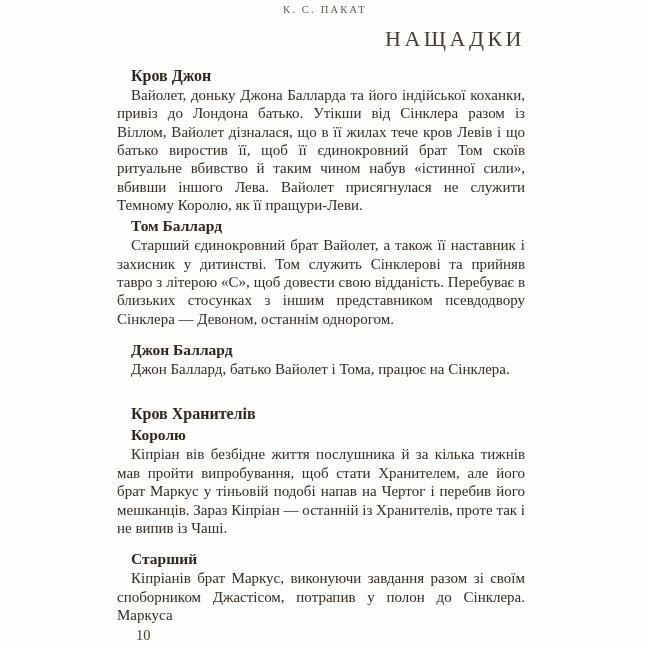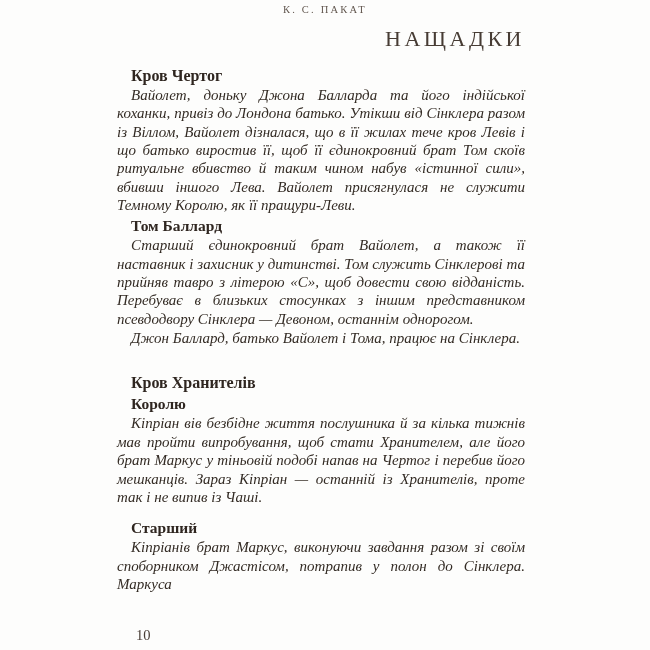--- a/index.html
+++ b/index.html
@@ -52,21 +52,20 @@
     color: #2f2620;
   }
   .section h3:first-of-type { margin-top: 3px; }
   .section p {
     margin: 1px 0 0 0;
     font-size: 15px;
     line-height: 18.35px;
     text-align: justify;
     text-indent: 14px;
     color: #332b24;
-    font-style: italic;
   }
   .page-number {
     position: absolute;
     left: 136px;
     top: 627px;
     font-size: 14.5px;
     color: #473c34;
   }
 </style>
 </head>
@@ -74,27 +73,28 @@
 
 <div class="page">
 
   <div class="running-head">К. С. ПАКАТ</div>
 
   <div class="text-block">
 
     <h1 class="title">НАЩАДКИ</h1>
 
     <div class="section">
-      <h2>Кров Чертог</h2>
+      <h2>Кров Джон</h2>
 
       <p>Вайолет, доньку Джона Балларда та його індійської коханки, привіз до Лондона батько. Утікши від Сінклера разом із Віллом, Вайолет дізналася, що в її жилах тече кров Левів і що батько виростив її, щоб її єдинокровний брат Том скоїв ритуальне вбивство й таким чином набув «істинної сили», вбивши іншого Лева. Вайолет присягнулася не служити Темному Королю, як її пращури-Леви.</p>
 
       <h3>Том Баллард</h3>
       <p>Старший єдинокровний брат Вайолет, а також її наставник і захисник у дитинстві. Том служить Сінклерові та прийняв тавро з літерою «С», щоб довести свою відданість. Перебуває в близьких стосунках з іншим представником псевдодвору Сінклера — Девоном, останнім однорогом.</p>
 
+      <h3>Джон Баллард</h3>
       <p>Джон Баллард, батько Вайолет і Тома, працює на Сінклера.</p>
     </div>
 
     <div class="section">
       <h2>Кров Хранителів</h2>
 
       <h3>Королю</h3>
       <p>Кіпріан вів безбідне життя послушника й за кілька тижнів мав пройти випробування, щоб стати Хранителем, але його брат Маркус у тіньовій подобі напав на Чертог і перебив його мешканців. Зараз Кіпріан — останній із Хранителів, проте так і не випив із Чаші.</p>
 
       <h3>Старший</h3>

